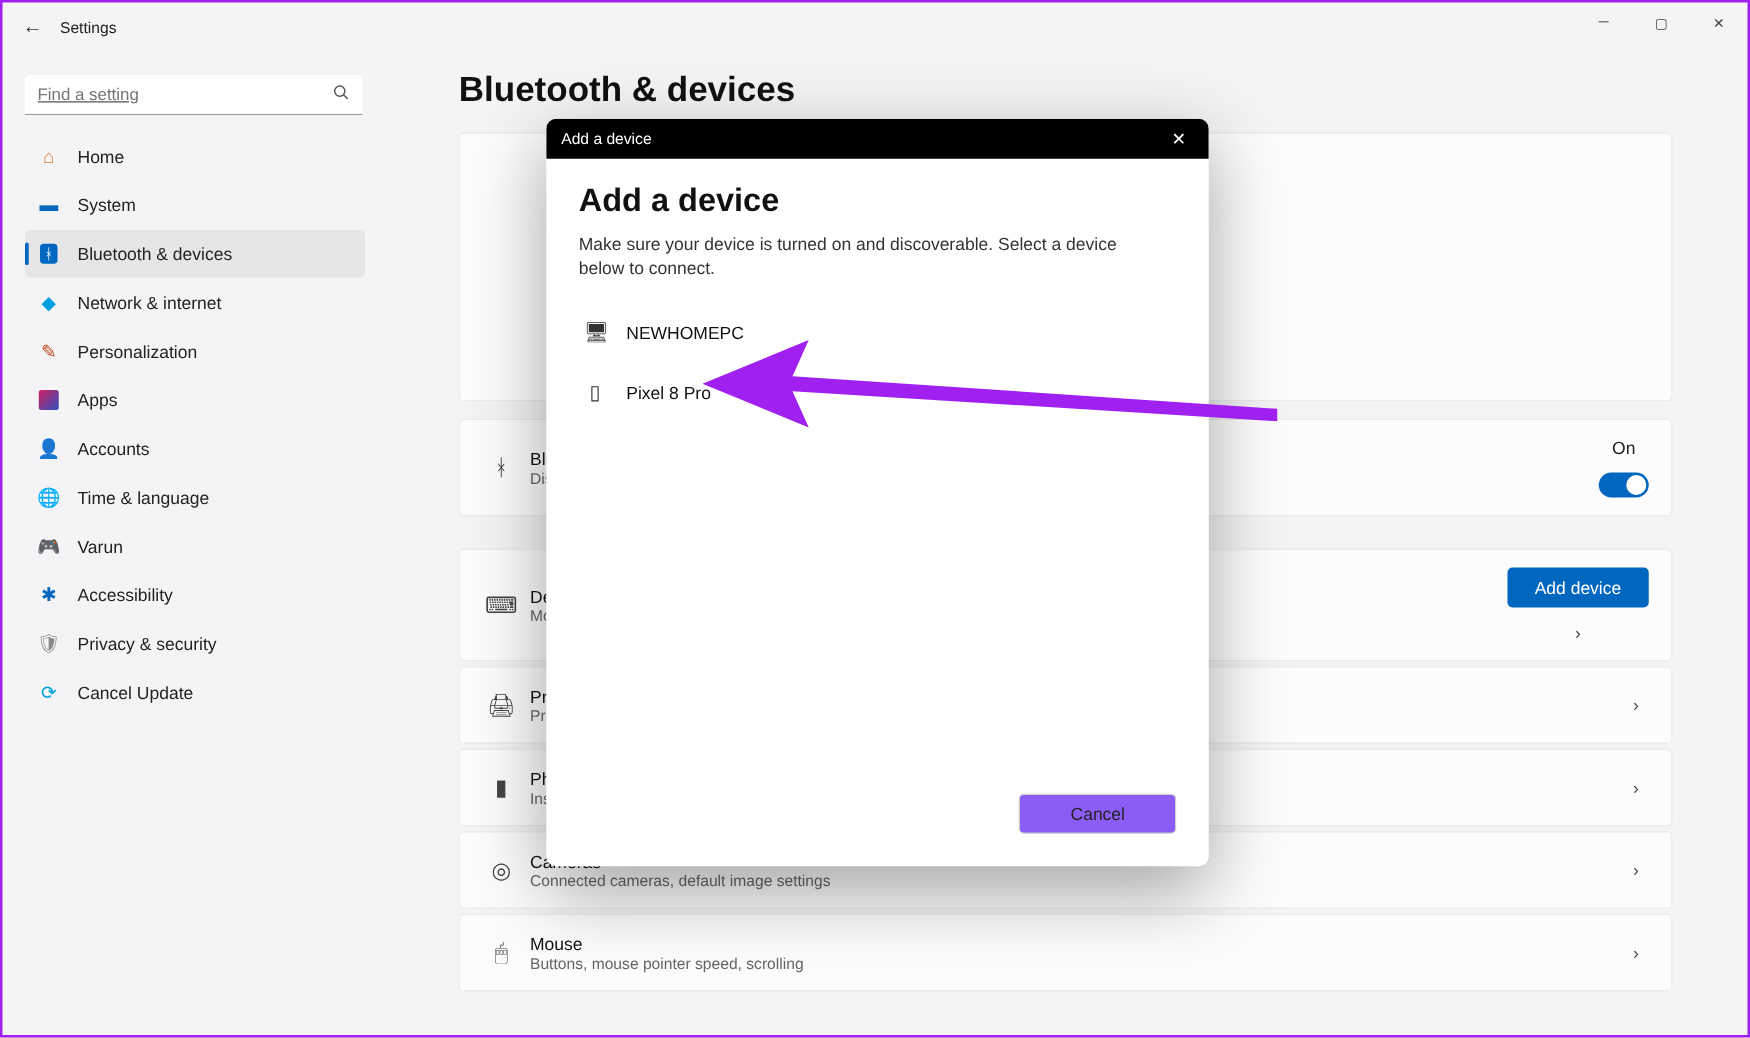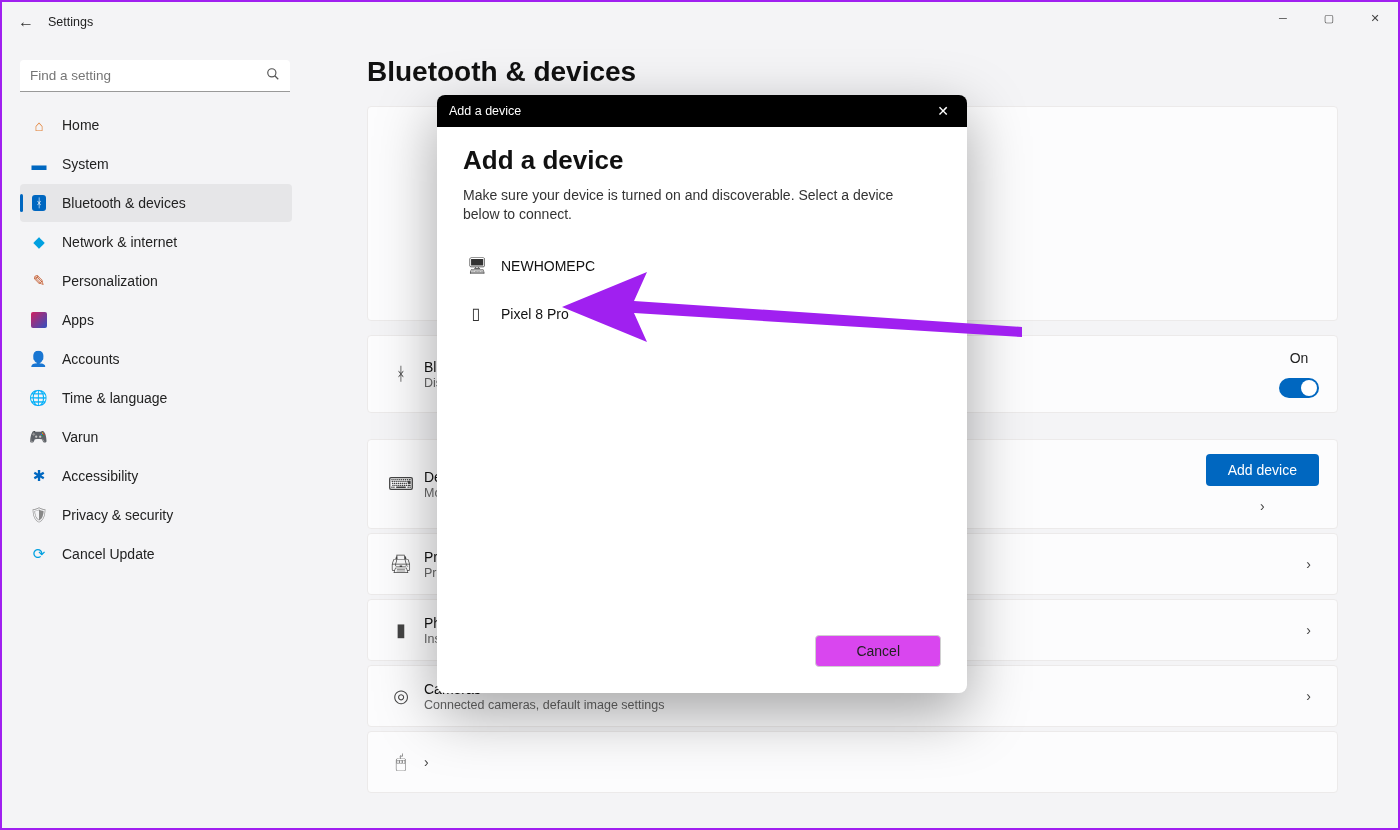--- a/index.html
+++ b/index.html
@@ -13,21 +13,21 @@
 .winctl div { width:46px; height:32px; display:flex; align-items:center; justify-content:center; color:#444; font-size:11px; cursor:pointer; }
 
 
 .sidebar { position:absolute; left:18px; top:54px; width:280px; }
 .profile { display:flex; align-items:center; gap:12px; padding:6px 2px 18px; }
 .avatar { width:58px; height:58px; border-radius:50%; background:radial-gradient(circle at 35% 30%, #ddd 0%, #888 40%, #222 100%); flex-shrink:0; }
 .profile-name { font-size:14px; font-weight:600; color:#111; }
 .profile-email { font-size:12.5px; color:#bbb; filter:blur(2px); }
 
 .search { position:relative; margin:4px 10px 14px 0; }
-.search input { width:100%; height:32px; border:none; border-bottom:1px solid #999; background:#fff; padding:0 34px 0 10px; font-size:13.5px; color:#555; border-radius:4px 4px 0 0; }
+.search input { width:100%; height:32px; border:none; border-bottom:1px solid #999; background:#fff; padding:0 34px 0 10px; font-size:13.5px; color:#555; border-radius:4px 4px 0 0;text-decoration:underline; }
 .search .icon { position:absolute; right:10px; top:7px; color:#555; font-size:14px; }
 
 .nav { list-style:none; margin-top:8px; }
 .nav li { display:flex; align-items:center; height:38px; padding:0 10px; margin:1px 8px 1px 0; border-radius:4px; font-size:14px; color:#222; cursor:pointer; gap:14px; }
 .nav li.active { background:#e6e6e8; position:relative; }
 .nav li.active::before { content:""; position:absolute; left:0; top:10px; width:3px; height:18px; background:#0067c0; border-radius:2px; }
 .nav .ic { width:18px; height:18px; display:flex; align-items:center; justify-content:center; font-size:15px; }
 
 
 .main { position:absolute; left:365px; top:54px; right:60px; }
@@ -51,21 +51,21 @@
 .dialog-shell { position:absolute; left:435px; top:93px; width:530px; background:#fff; border-radius:8px; box-shadow:0 20px 60px rgba(0,0,0,0.35); overflow:hidden; z-index:50; }
 .dlg-titlebar { background:#000; color:#fff; height:32px; display:flex; align-items:center; padding:0 12px; font-size:12.5px; }
 .dlg-titlebar .x { margin-left:auto; font-size:14px; cursor:pointer; padding:0 6px; }
 .dlg-body { padding:18px 26px 12px; height:566px; display:flex; flex-direction:column; }
 .dlg-h1 { font-size:26px; font-weight:600; color:#111; margin-bottom:10px; }
 .dlg-desc { font-size:14px; color:#333; line-height:1.35; margin-bottom:18px; max-width:460px; }
 .dev-list { list-style:none; }
 .dev-list li { display:flex; align-items:center; gap:16px; height:48px; padding:0 4px; font-size:14px; color:#111; cursor:pointer; border-radius:4px; }
 .dev-list .dic { width:18px; text-align:center; font-size:16px; color:#333; }
 .dlg-footer { margin-top:auto; display:flex; justify-content:flex-end; padding:10px 0 14px; }
-.btn-sec { background:#d946ef; border:1px solid #d0d0d0; border-radius:4px; padding:7px 40px; font-size:14px; cursor:pointer; color:#222; }
+.btn-sec { background:#8b5cf6; border:1px solid #d0d0d0; border-radius:4px; padding:7px 40px; font-size:14px; cursor:pointer; color:#222; }
 
 
 .arrow-svg { position:absolute; left:560px; top:265px; width:460px; height:90px; z-index:60; pointer-events:none; }
 
 
 .ic-home { color:#e07a2b; }
 .ic-sys { color:#0067c0; }
 .ic-bt { color:#fff; background:#0067c0; border-radius:3px; padding:1px 3px; font-size:12px; }
 .ic-net { color:#00a0e0; }
 .ic-pers { color:#c05020; }
@@ -217,20 +217,24 @@
         <div class="ctitle">Cameras</div>
         <div class="csub">Connected cameras, default image settings</div>
       </div>
       <div class="ctrl">
           <span class="chev">›</span>
         </div>
     </div>
 
     <div class="card">
       <div class="cicon">🖱</div>
+      <div class="ctext">
+        <div class="ctitle">Mouse</div>
+        <div class="csub">Buttons, mouse pointer speed, scrolling</div>
+      </div>
       <div class="ctrl">
           <span class="chev">›</span>
         </div>
     </div>
   </div>
 </div>
 
 <div class="dialog-shell">
   <div class="dlg-titlebar">
     <span>Add a device</span>

